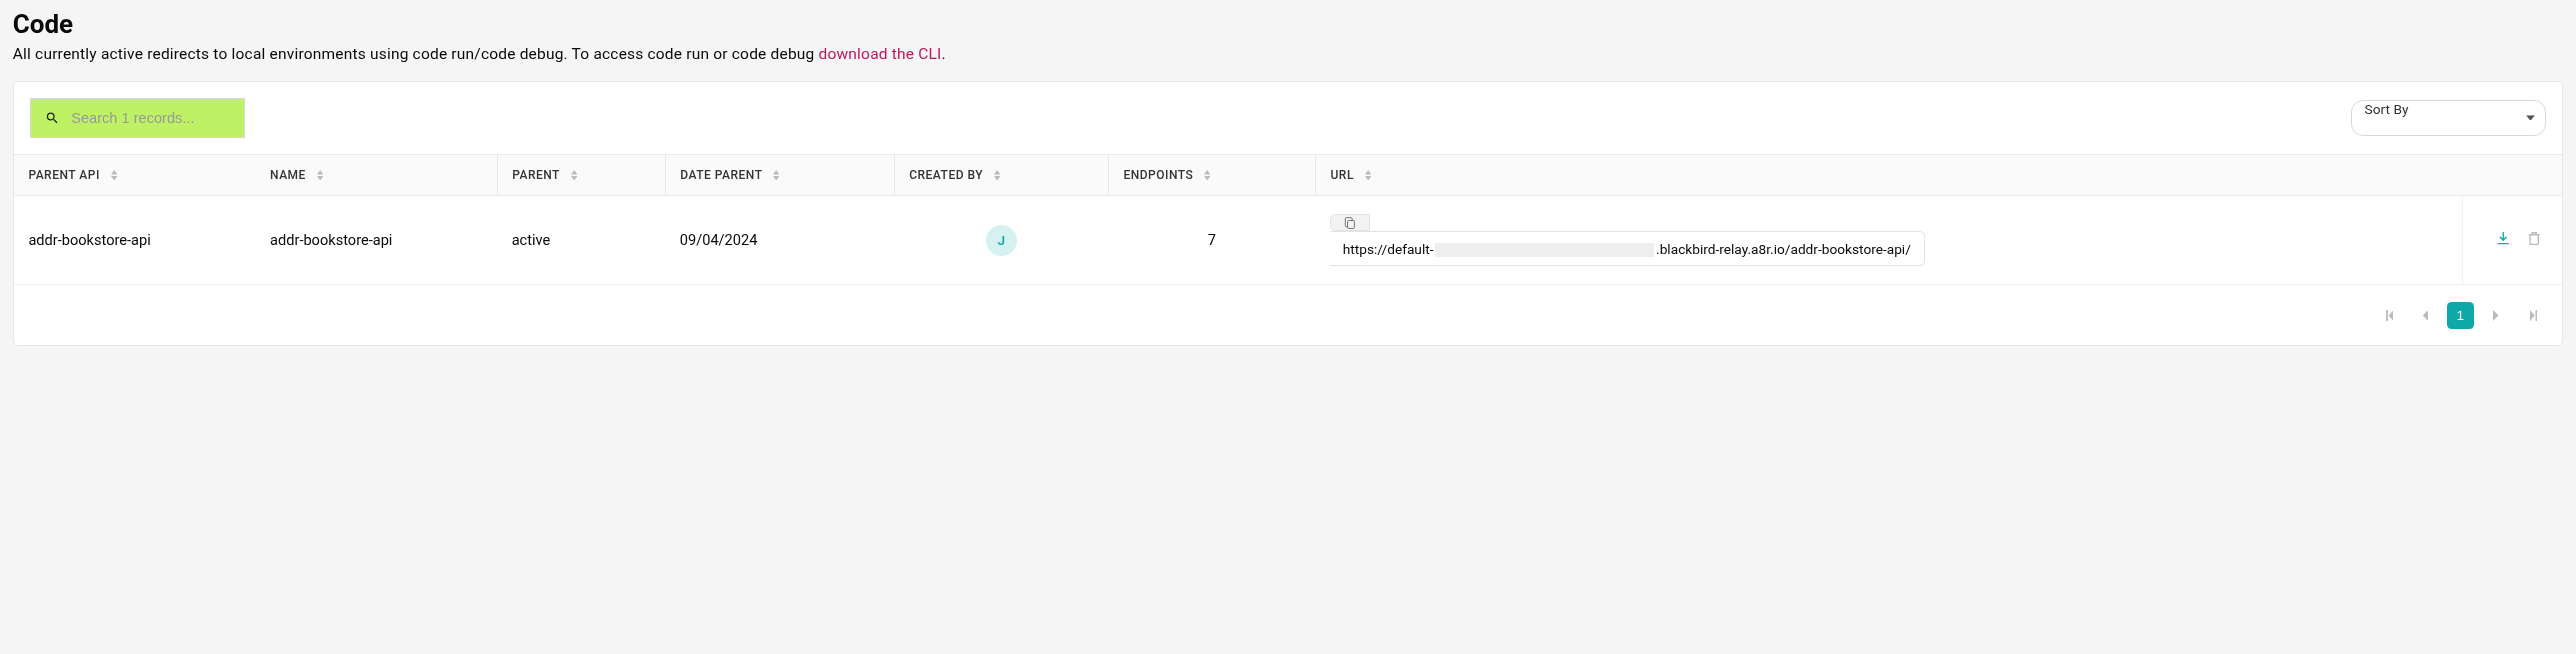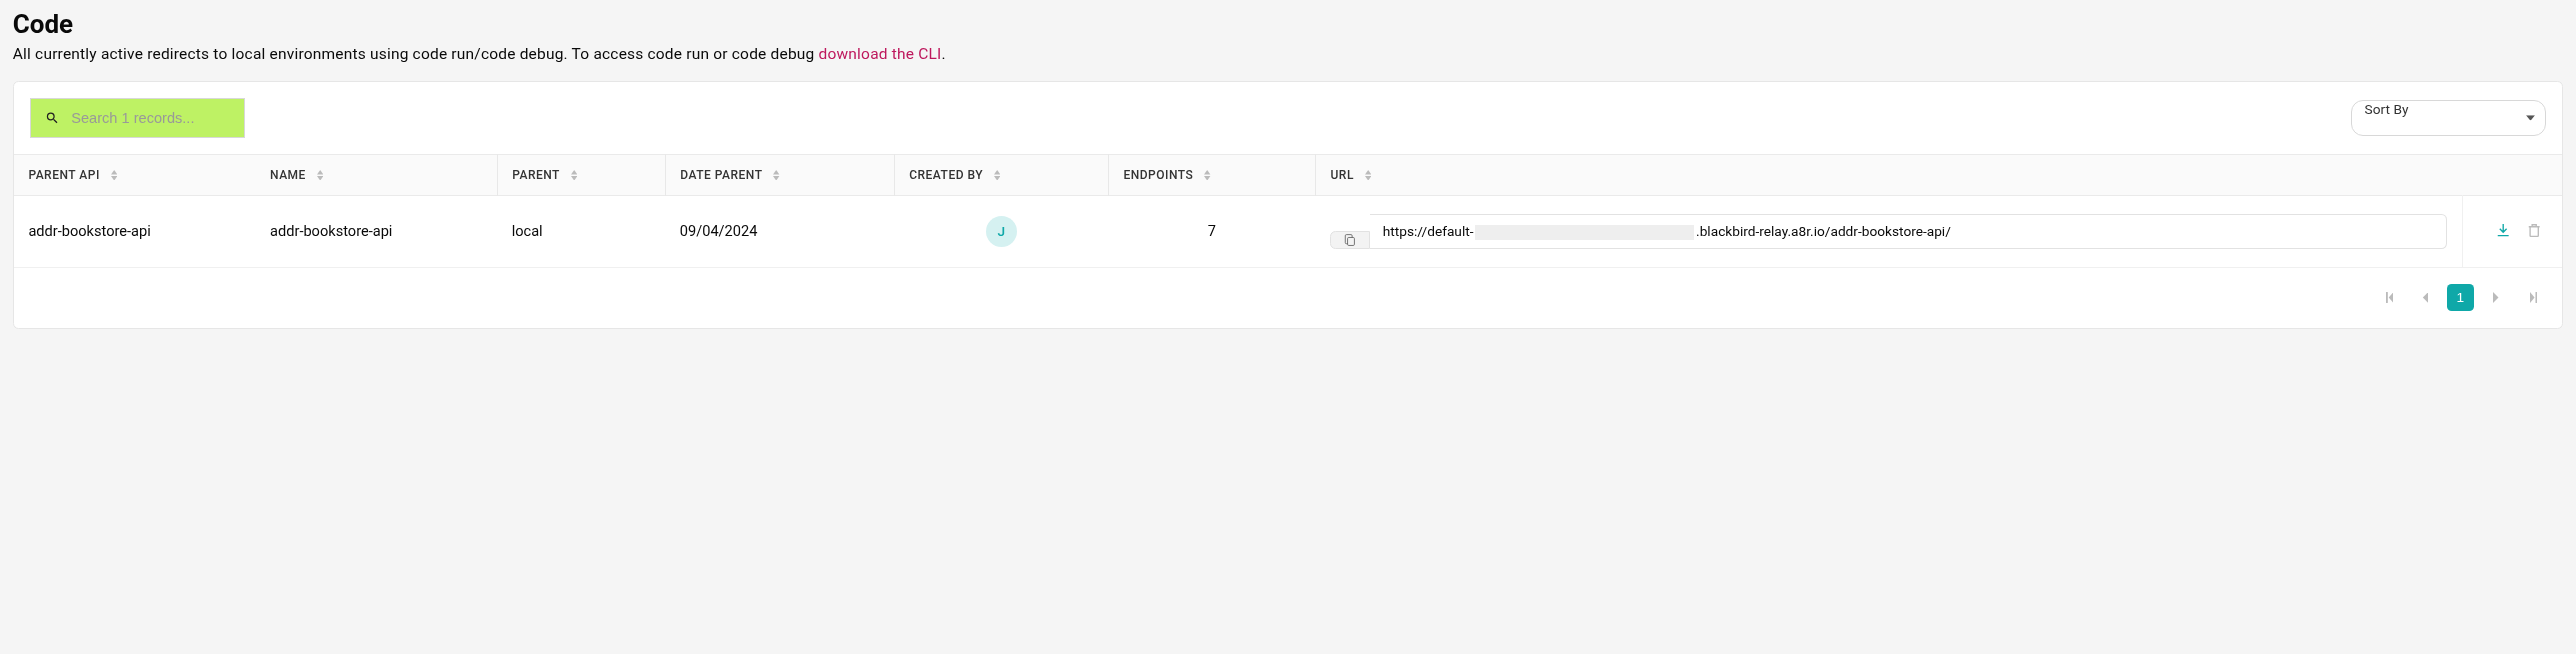--- a/index.html
+++ b/index.html
@@ -155,22 +155,23 @@
       background: #d5f1f1;
       color: #0fa8a8;
       display: inline-flex;
       align-items: center;
       justify-content: center;
       font-size: 13.7px;
       font-weight: 500;
     }
     .url-cell {
       display: flex;
-      align-items: flex-end;
+      align-items: flex-start;
       gap: 0;
+      flex-direction: column;
     }
     .url-copy-btn {
       width: 40px;
       background: #f3f3f3;
       border: 0.9px solid #e2e2e2;
       border-radius: 5.5px 0 0 5.5px;
       display: flex;
       align-items: center;
       justify-content: center;
       cursor: pointer;
@@ -374,21 +375,21 @@
             </span>
           </span>
         </th>
         <th></th>
       </tr>
     </thead>
     <tbody>
       <tr>
         <td style="max-width:137px;">addr-bookstore-api</td>
         <td style="max-width:137px;">addr-bookstore-api</td>
-        <td>local</td>
+        <td>active</td>
         <td>09/04/2024</td>
         <td class="td-center">
           <span class="avatar">J</span>
         </td>
         <td class="td-center">7</td>
         <td style="width:45%;">
           <div class="url-cell">
             <div class="url-copy-btn">
               <svg viewBox="0 0 24 24">
                   <rect x="8" y="8" width="12" height="14" rx="2"></rect>

